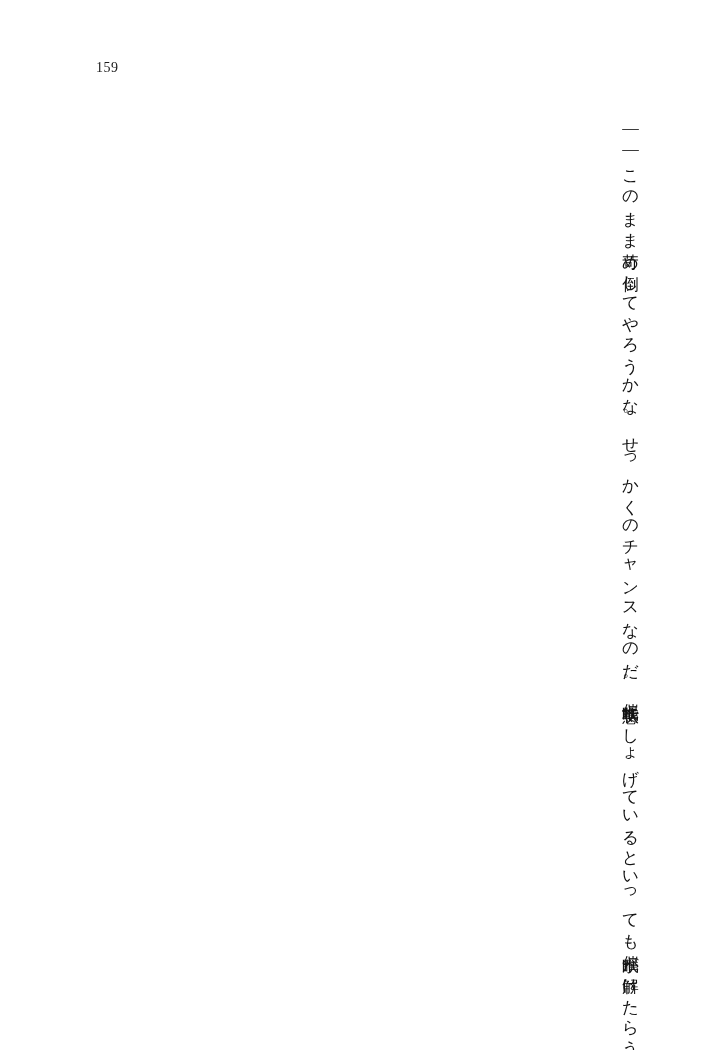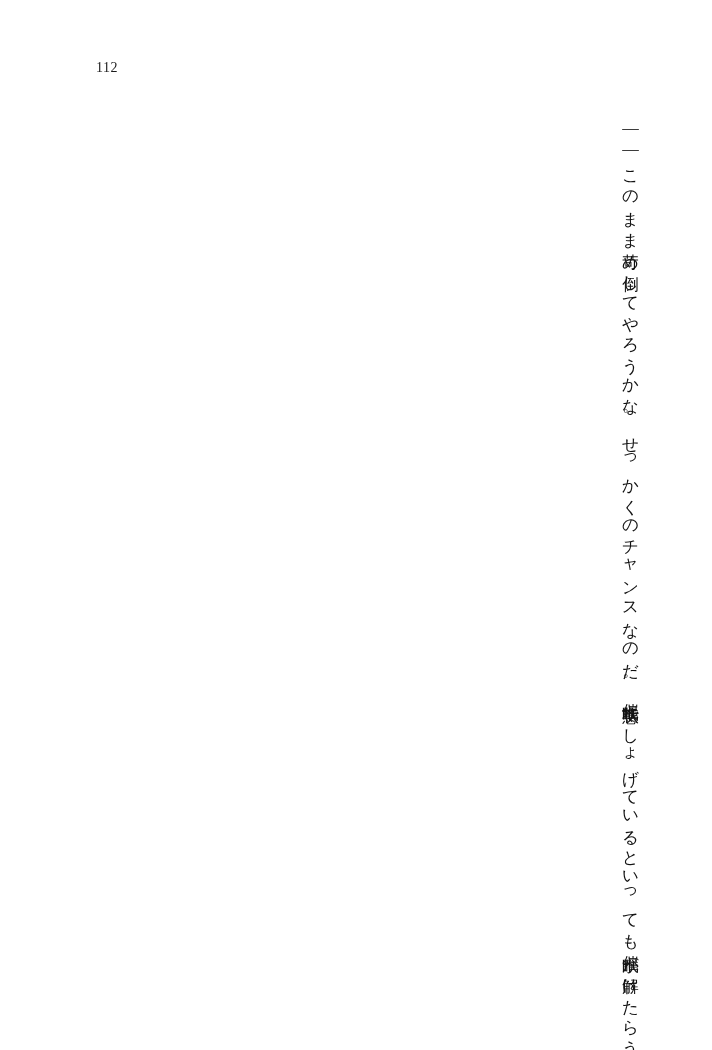--- a/index.html
+++ b/index.html
@@ -56,21 +56,21 @@
   }
   .indent {
     padding-top: 18px;
   }
 </style>
 </head>
 <body>
 
 <div class="page">
 
-  <div class="page-number">112</div>
+  <div class="page-number">159</div>
 
   <div class="body-text">
     <p class="line">――このまま苛め倒してやろうかな。</p>
     <p class="line indent">せっかくのチャンスなのだ。催眠状態でしょげているといっても催眠が解けたら</p>
     <p class="line indent">うせまたいつもの傲慢なお嬢様に戻るに違いない。いけないことだとはわかりつつも、</p>
 
   </div>
 
 </div>
 

